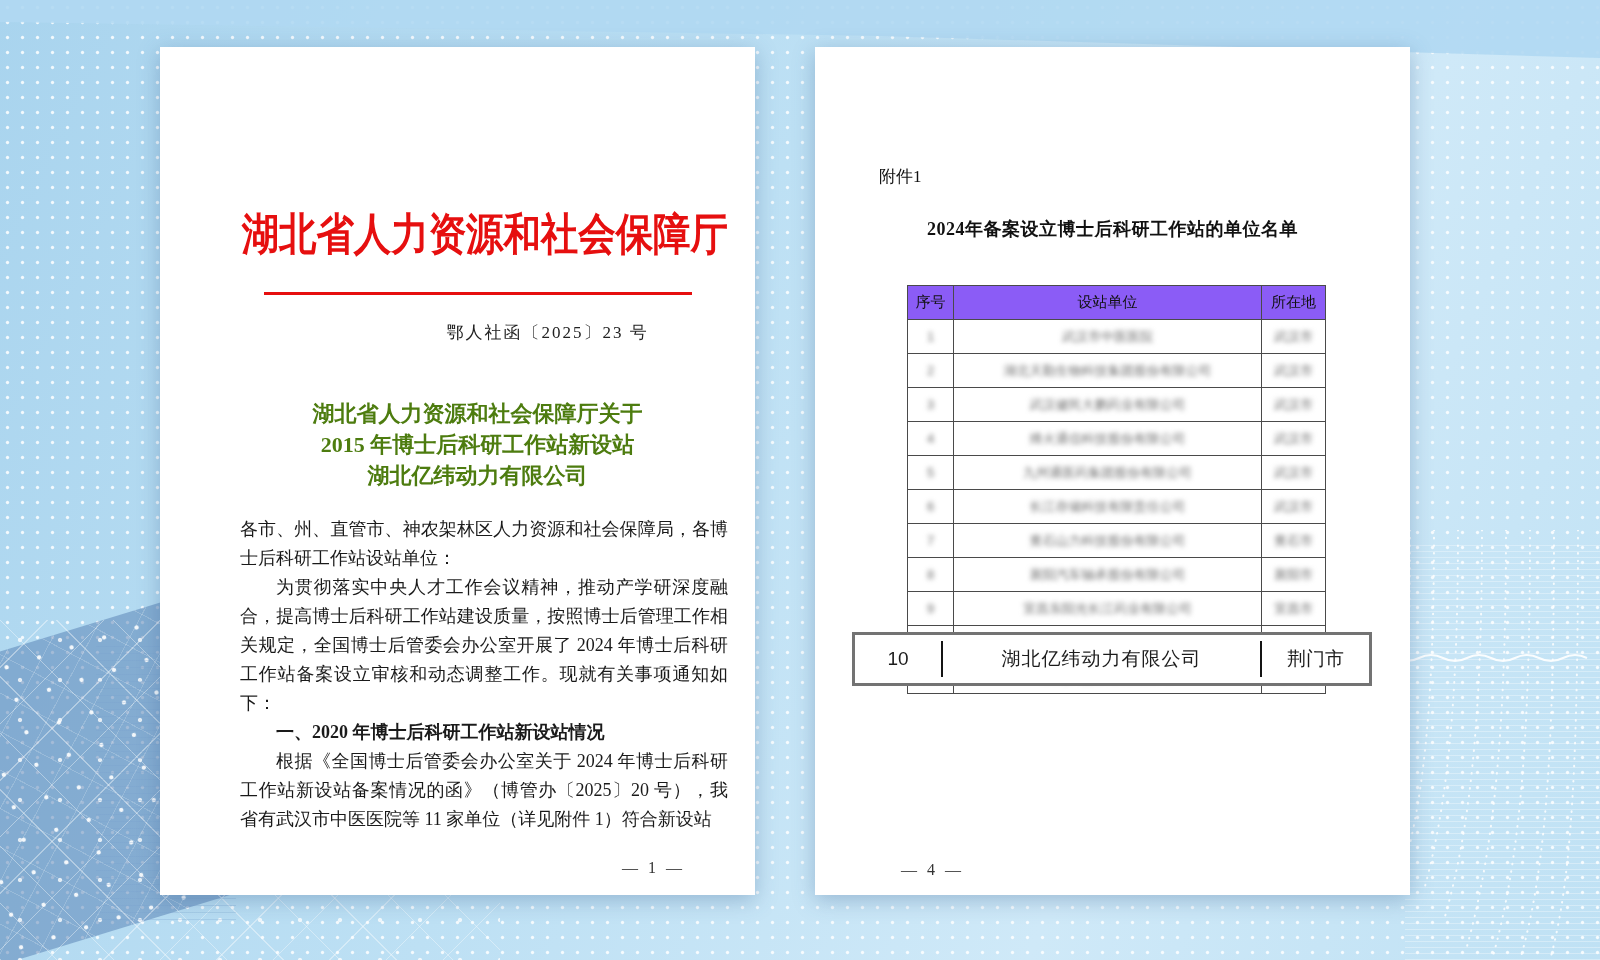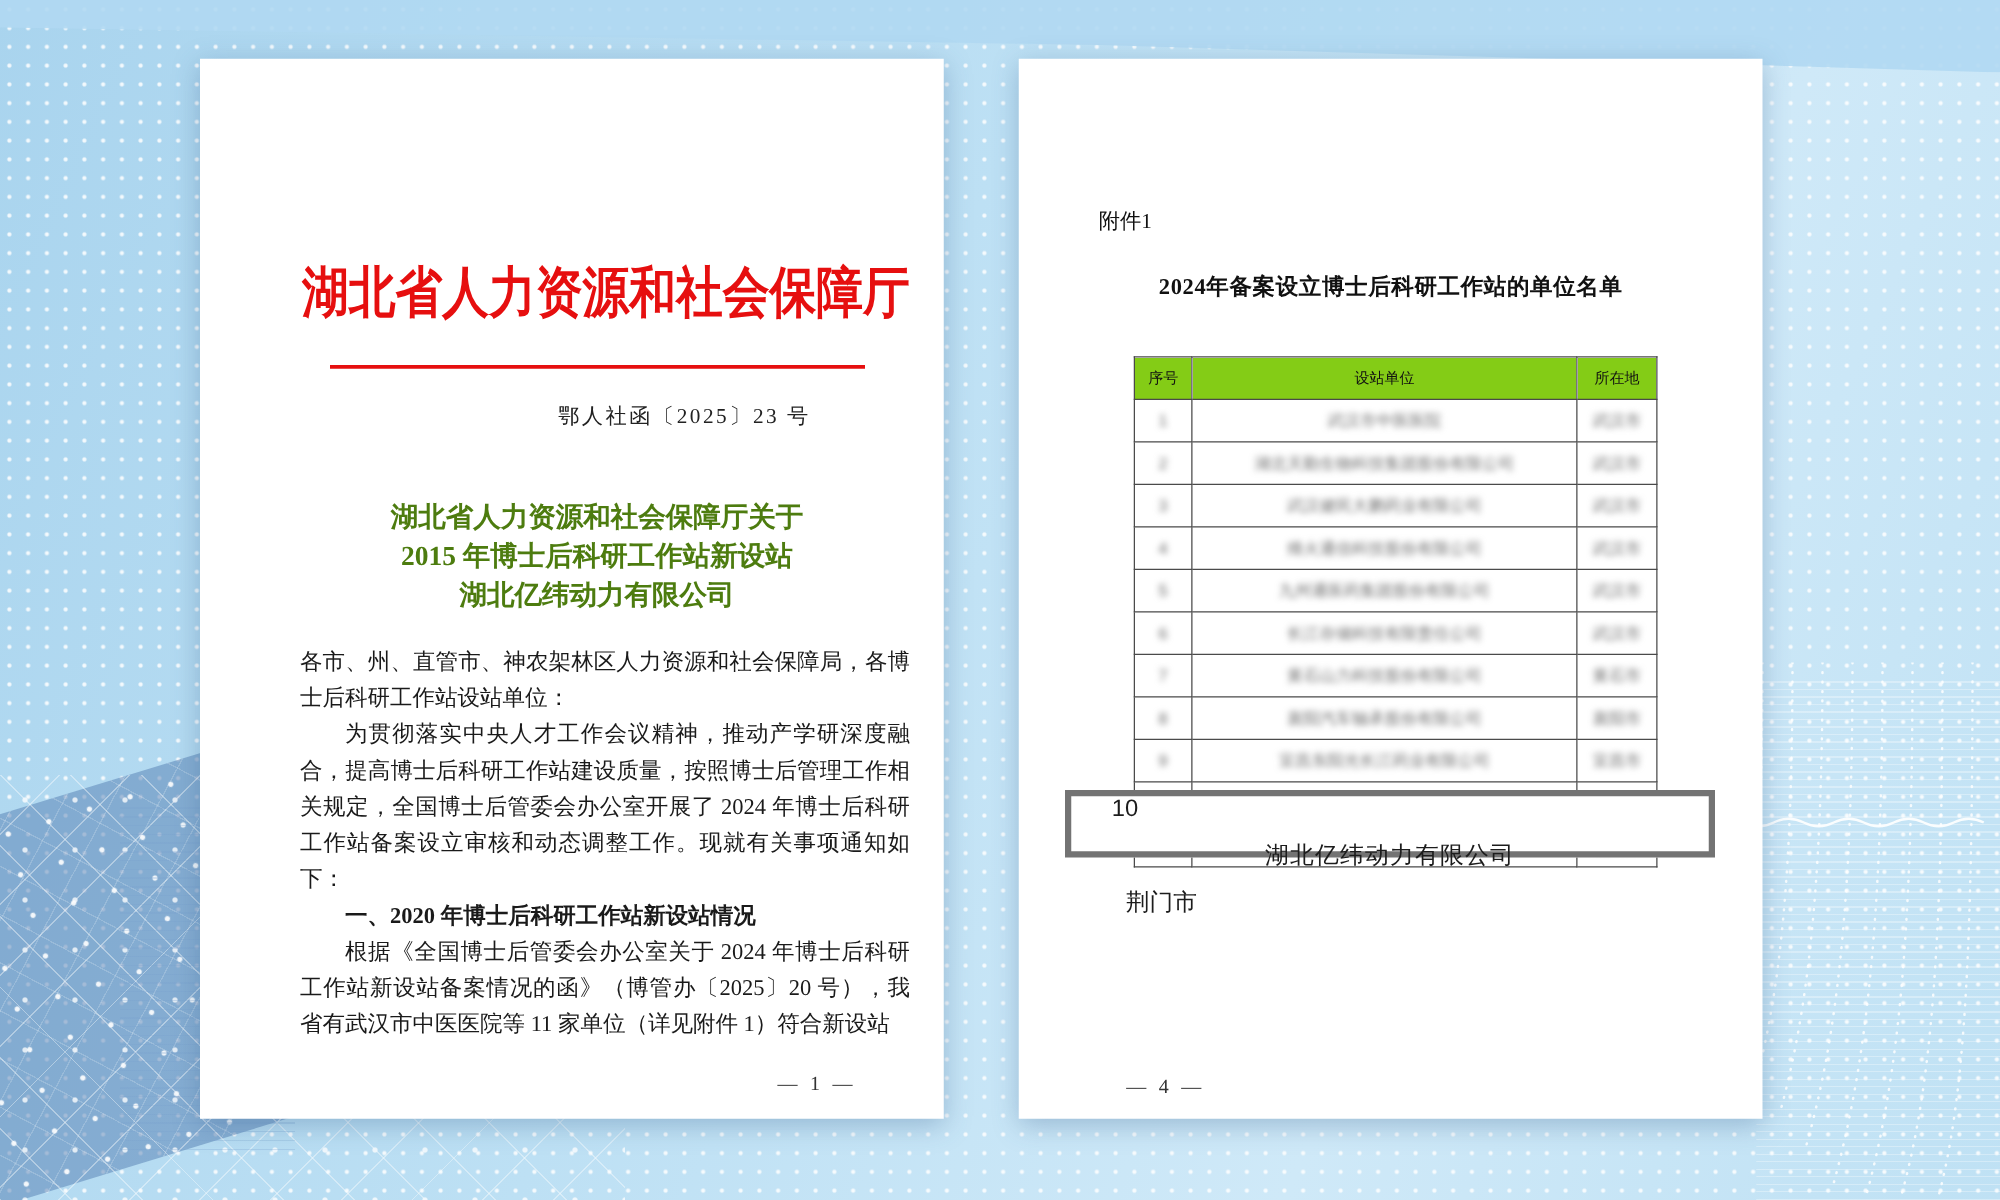--- a/index.html
+++ b/index.html
@@ -85,38 +85,38 @@
   }
   table.station-table {
     position: absolute; left: 92px; top: 238px; width: 418px;
     border-collapse: collapse; table-layout: fixed;
     font-family: "Liberation Sans", "DejaVu Sans", sans-serif;
   }
   .station-table th, .station-table td {
     border: 1px solid #4a4a4a; height: 34px; text-align: center;
     overflow: hidden; white-space: nowrap;
   }
-  .station-table th { font-size: 12px; font-weight: 500; color: #111; background: #84cc16; }
+  .station-table th { font-size: 15px; font-weight: 500; color: #111; background: #8b5cf6; }
   .station-table td { font-size: 13px; color: #4f4f4f; }
   .station-table td.blurred { filter: blur(2.4px); color: #6b6b6b; }
   .col-no   { width: 46px; }
   .col-unit { width: 308px; }
   .col-city { width: 64px; }
 
   .highlight-row {
     position: absolute; left: 37px; top: 585px; width: 520px; height: 54px;
-    background: #ffffff; border: 5px solid #737373;
+    background: #ffffff; border: 3px solid #737373;
     display: flex; align-items: stretch;
     font-family: "Liberation Sans", "DejaVu Sans", sans-serif;
-    font-size: 19px; color: #1c1c1c; flex-direction: column;
+    font-size: 19px; color: #1c1c1c;
   }
   .hl-cell { display: flex; align-items: center; justify-content: center; }
   .hl-no   { width: 86px; }
   .hl-unit { flex: 1; letter-spacing: 1px; }
-  .hl-city { width: 144px; }
+  .hl-city { width: 107px; }
   .hl-div  { width: 2px; background: #141414; margin: 6px 0; }
 </style>
 </head>
 <body>
 
 <div class="deco deco-topstrip"></div>
 <div class="deco deco-band-dark"></div>
 <div class="deco deco-mesh-light"></div>
 <div class="deco deco-stripes"></div>
 <div class="deco deco-right-lines"></div>

